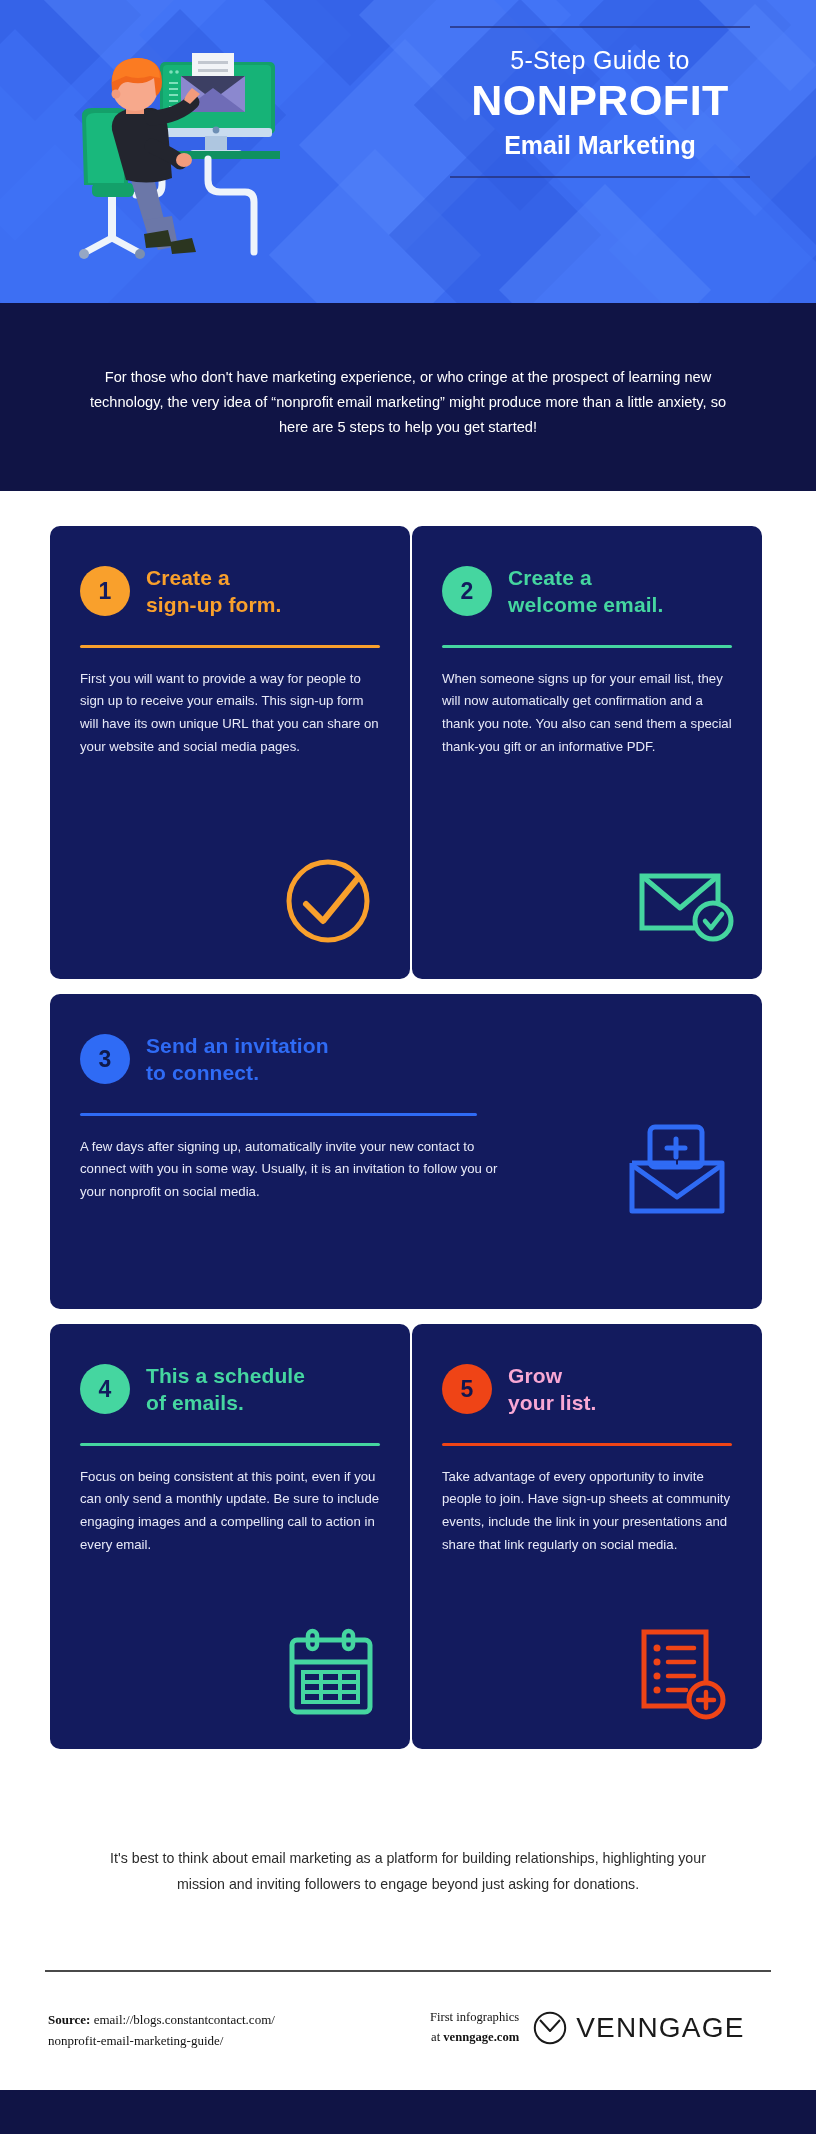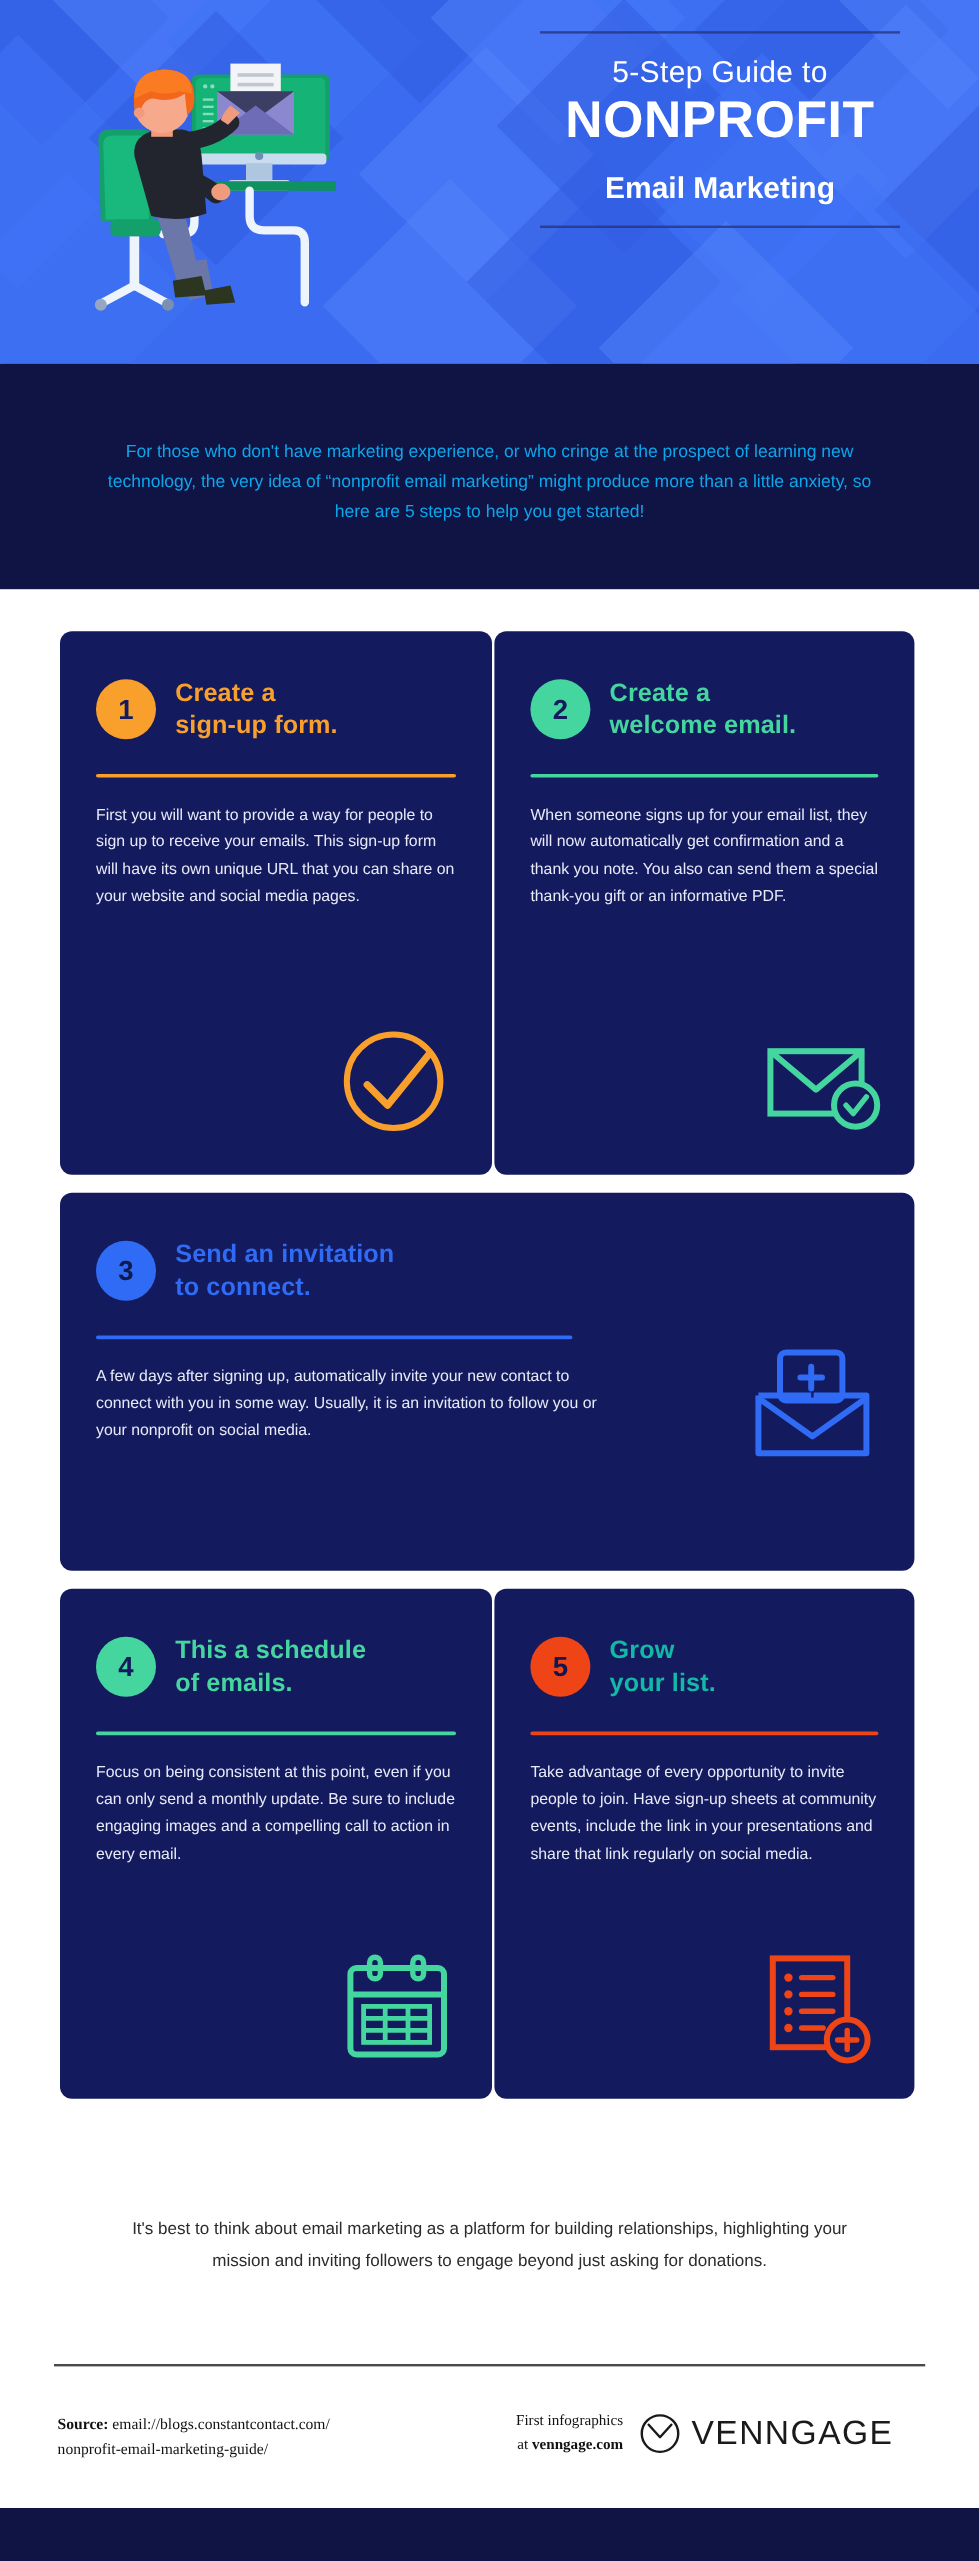--- a/index.html
+++ b/index.html
@@ -69,37 +69,37 @@
     font-size: 43px;
     font-weight: 700;
     letter-spacing: .5px;
     line-height: 1.08;
     margin-top: 2px;
   }
   .hdr-l3 {
     font-size: 25px;
     font-weight: 700;
     line-height: 1.15;
-    margin-top: 20px;
+    margin-top: 8px;
   }
 
   
   .intro {
     position: absolute;
     top: 303px; left: 0;
     width: 816px;
     height: 188px;
     background: #101445;
   }
   .intro p {
     position: absolute;
     left: 88px;
     top: 62px;
     width: 640px;
-    color: #0ea5e9;
+    color: #ffffff;
     font-size: 14.6px;
     line-height: 1.72;
     text-align: center;
   }
 
   
   .cards { position: absolute; top: 491px; left: 0; width: 816px; }
 
   .card {
     position: absolute;
@@ -397,21 +397,21 @@
             <rect x="25" y="48" width="55" height="30" fill="none"></rect>
             <path d="M43 48 L43 78 M62 48 L62 78 M25 58 L80 58 M25 68 L80 68"></path>
           </g>
         </svg>
       </div>
     </div>
 
     <div class="card c5">
       <div class="card-head">
         <div class="num-circle" style="background:#ef4416;color:#11164f">5</div>
-        <div class="card-title" style="color:#14b8a6">
+        <div class="card-title" style="color:#f9a8d4">
           <div>Grow</div>
           <div>your list.</div>
         </div>
       </div>
       <div class="card-rule" style="background:#ef4416"></div>
       <div class="card-body">Take advantage of every opportunity to invite people to join. Have sign-up sheets at community events, include the link in your presentations and share that link regularly on social media.</div>
       <div class="card-icon" style="left:218px; top:300px;">
         <svg width="105" height="105" viewBox="0 0 105 105">
           <rect x="14" y="8" width="62" height="74" fill="none" stroke="#ef4416" stroke-width="5"></rect>
           <g fill="#ef4416">

